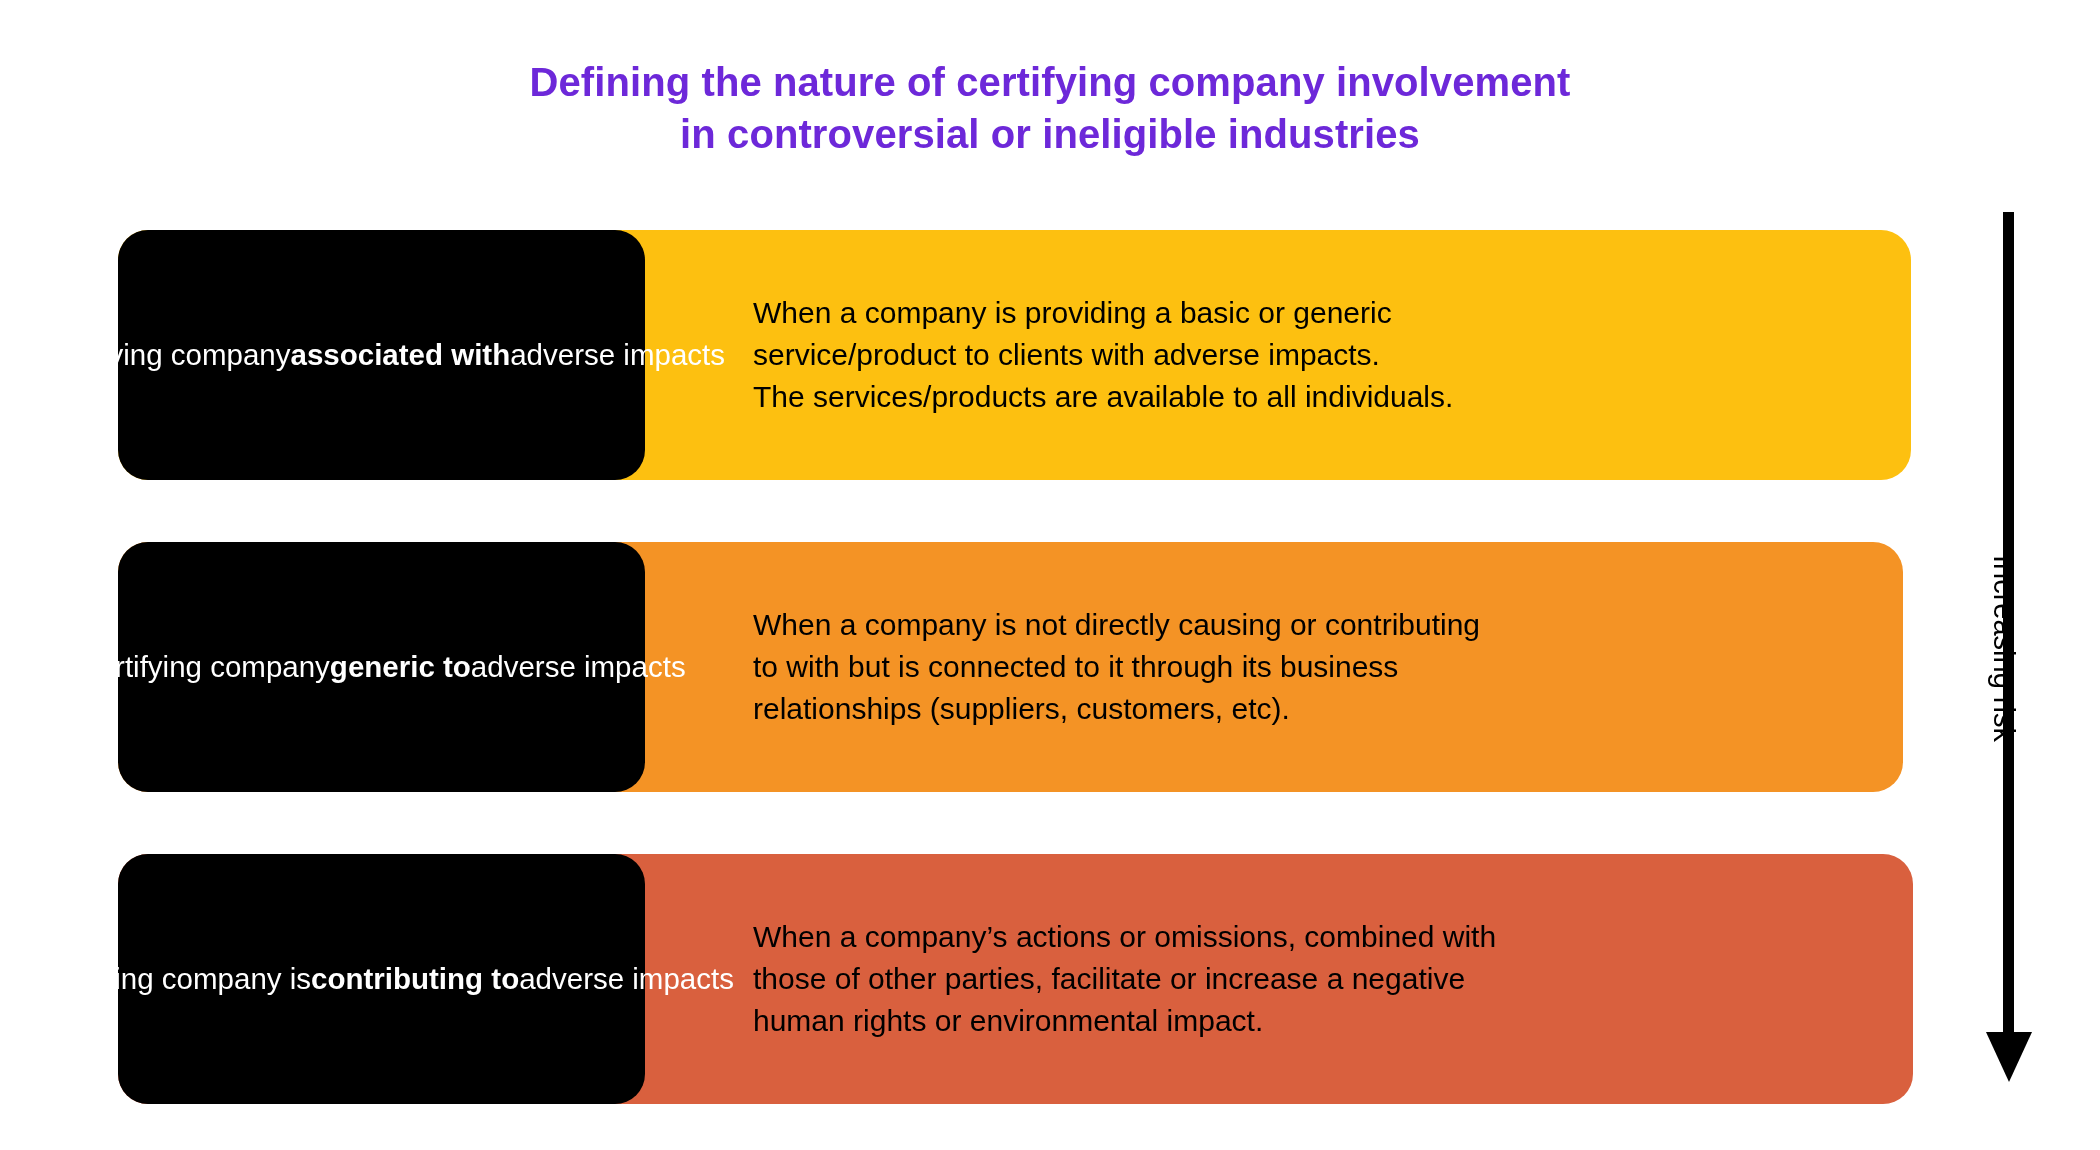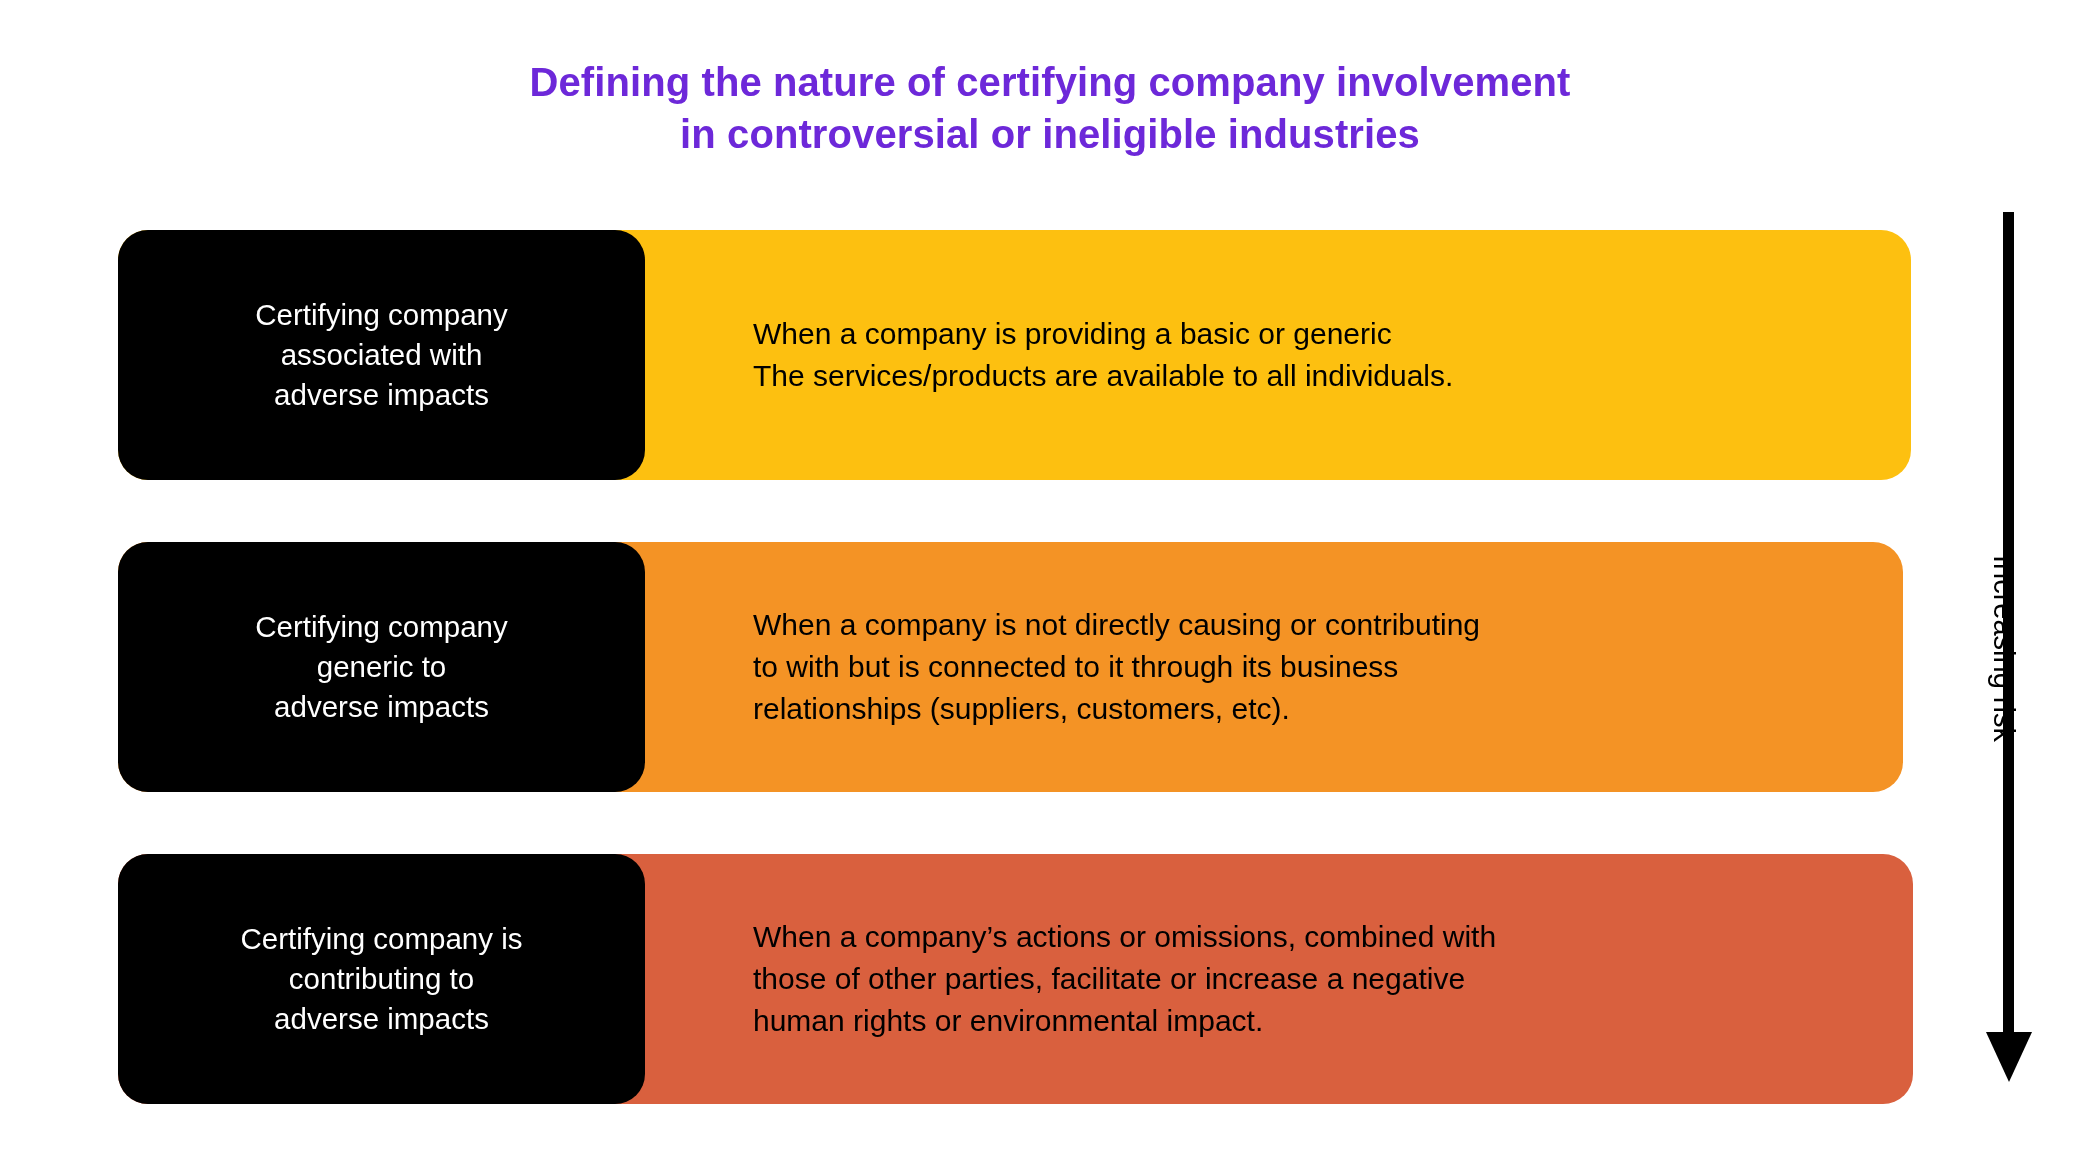--- a/index.html
+++ b/index.html
@@ -60,37 +60,37 @@
     margin-top: 16px;
   }
 
   .row-label {
     position: relative;
     flex: 0 0 527px;
     width: 527px;
     background: #000000;
     border-radius: 30px;
     display: flex;
-    flex-direction: column;
+    flex-direction: row;
     align-items: center;
     justify-content: center;
     color: #ffffff;
     font-size: 29.5px;
     line-height: 1.36;
     text-align: center;
     z-index: 2;
     box-sizing: border-box;
     padding: 0 32px;
   }
   .row-label .lbl-line {
     display: block;
     white-space: nowrap;
   }
   .row-label .lbl-strong {
-    font-weight: normal;
+    font-weight: bold;
   }
 
   .row-desc {
     flex: 1 1 auto;
     display: flex;
     align-items: center;
     color: #000000;
     font-size: 30px;
     line-height: 1.40;
     padding-left: 108px;
@@ -168,20 +168,21 @@
 
     <div class="row row-1">
       <div class="row-label">
         <span class="lbl-line">Certifying company</span>
         <span class="lbl-line lbl-strong">associated with</span>
         <span class="lbl-line">adverse impacts</span>
       </div>
       <div class="row-desc">
         <div>
           <span class="desc-line">When a company is providing a basic or generic</span>
+          <span class="desc-line">service/product to clients with adverse impacts.</span>
           <span class="desc-line">The services/products are available to all individuals.</span>
         </div>
       </div>
     </div>
 
     <div class="row row-2">
       <div class="row-label">
         <span class="lbl-line">Certifying company</span>
         <span class="lbl-line lbl-strong">generic to</span>
         <span class="lbl-line">adverse impacts</span>

